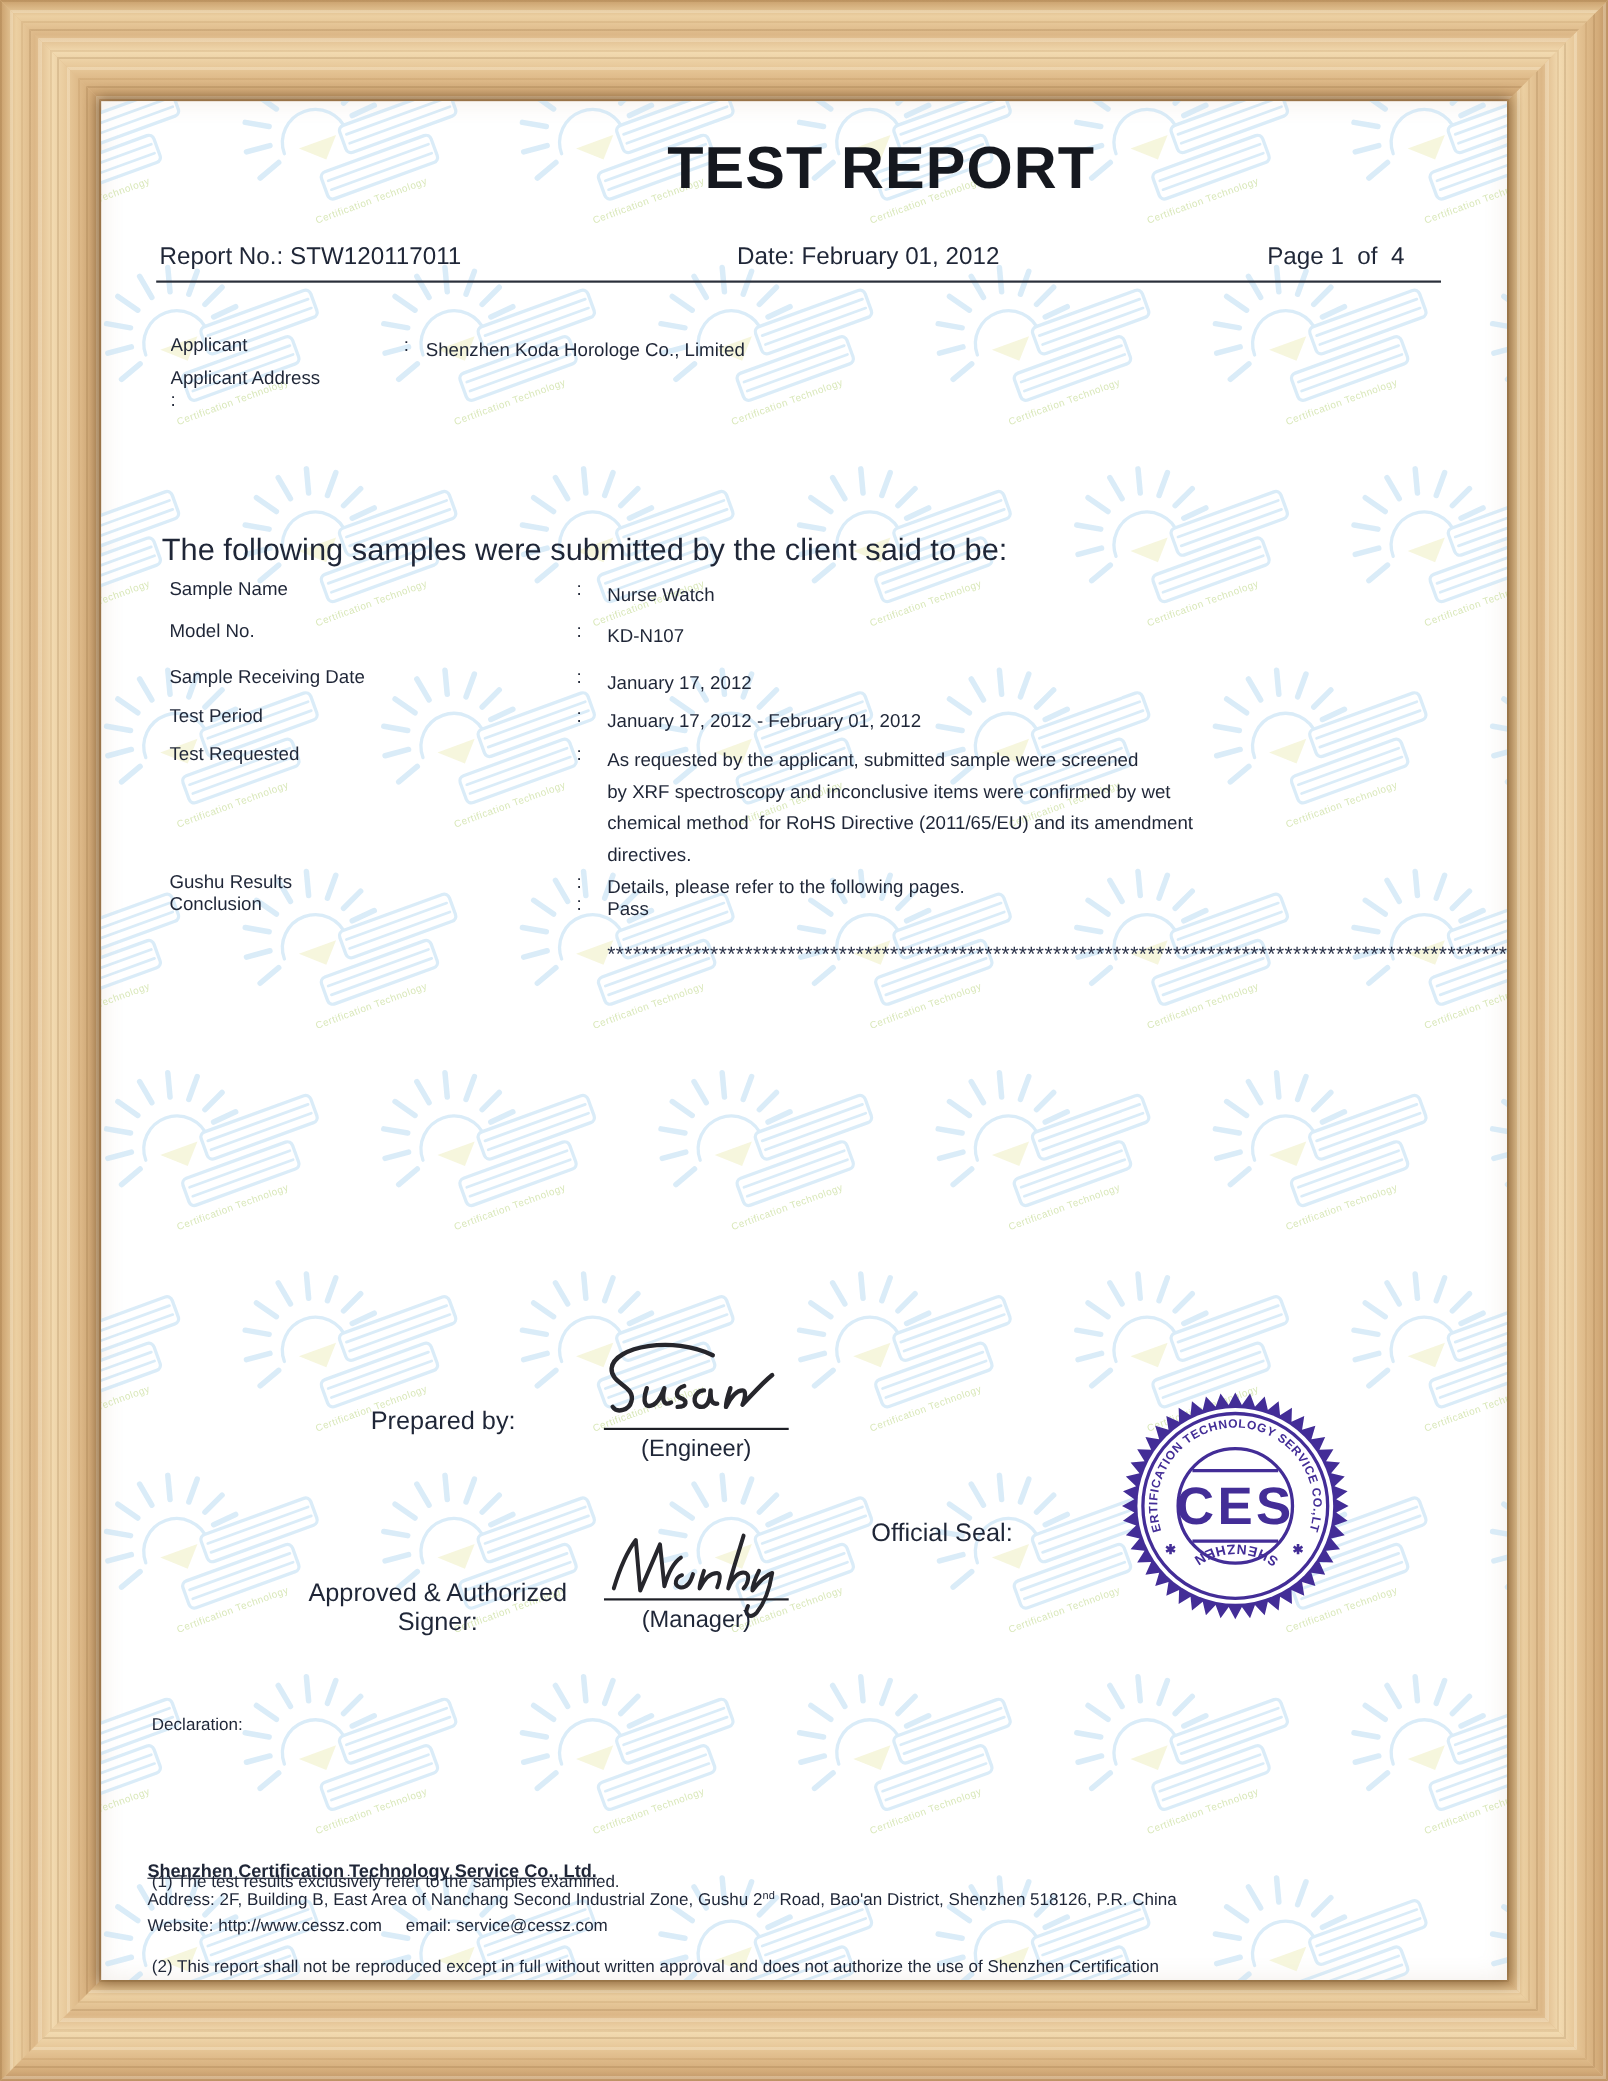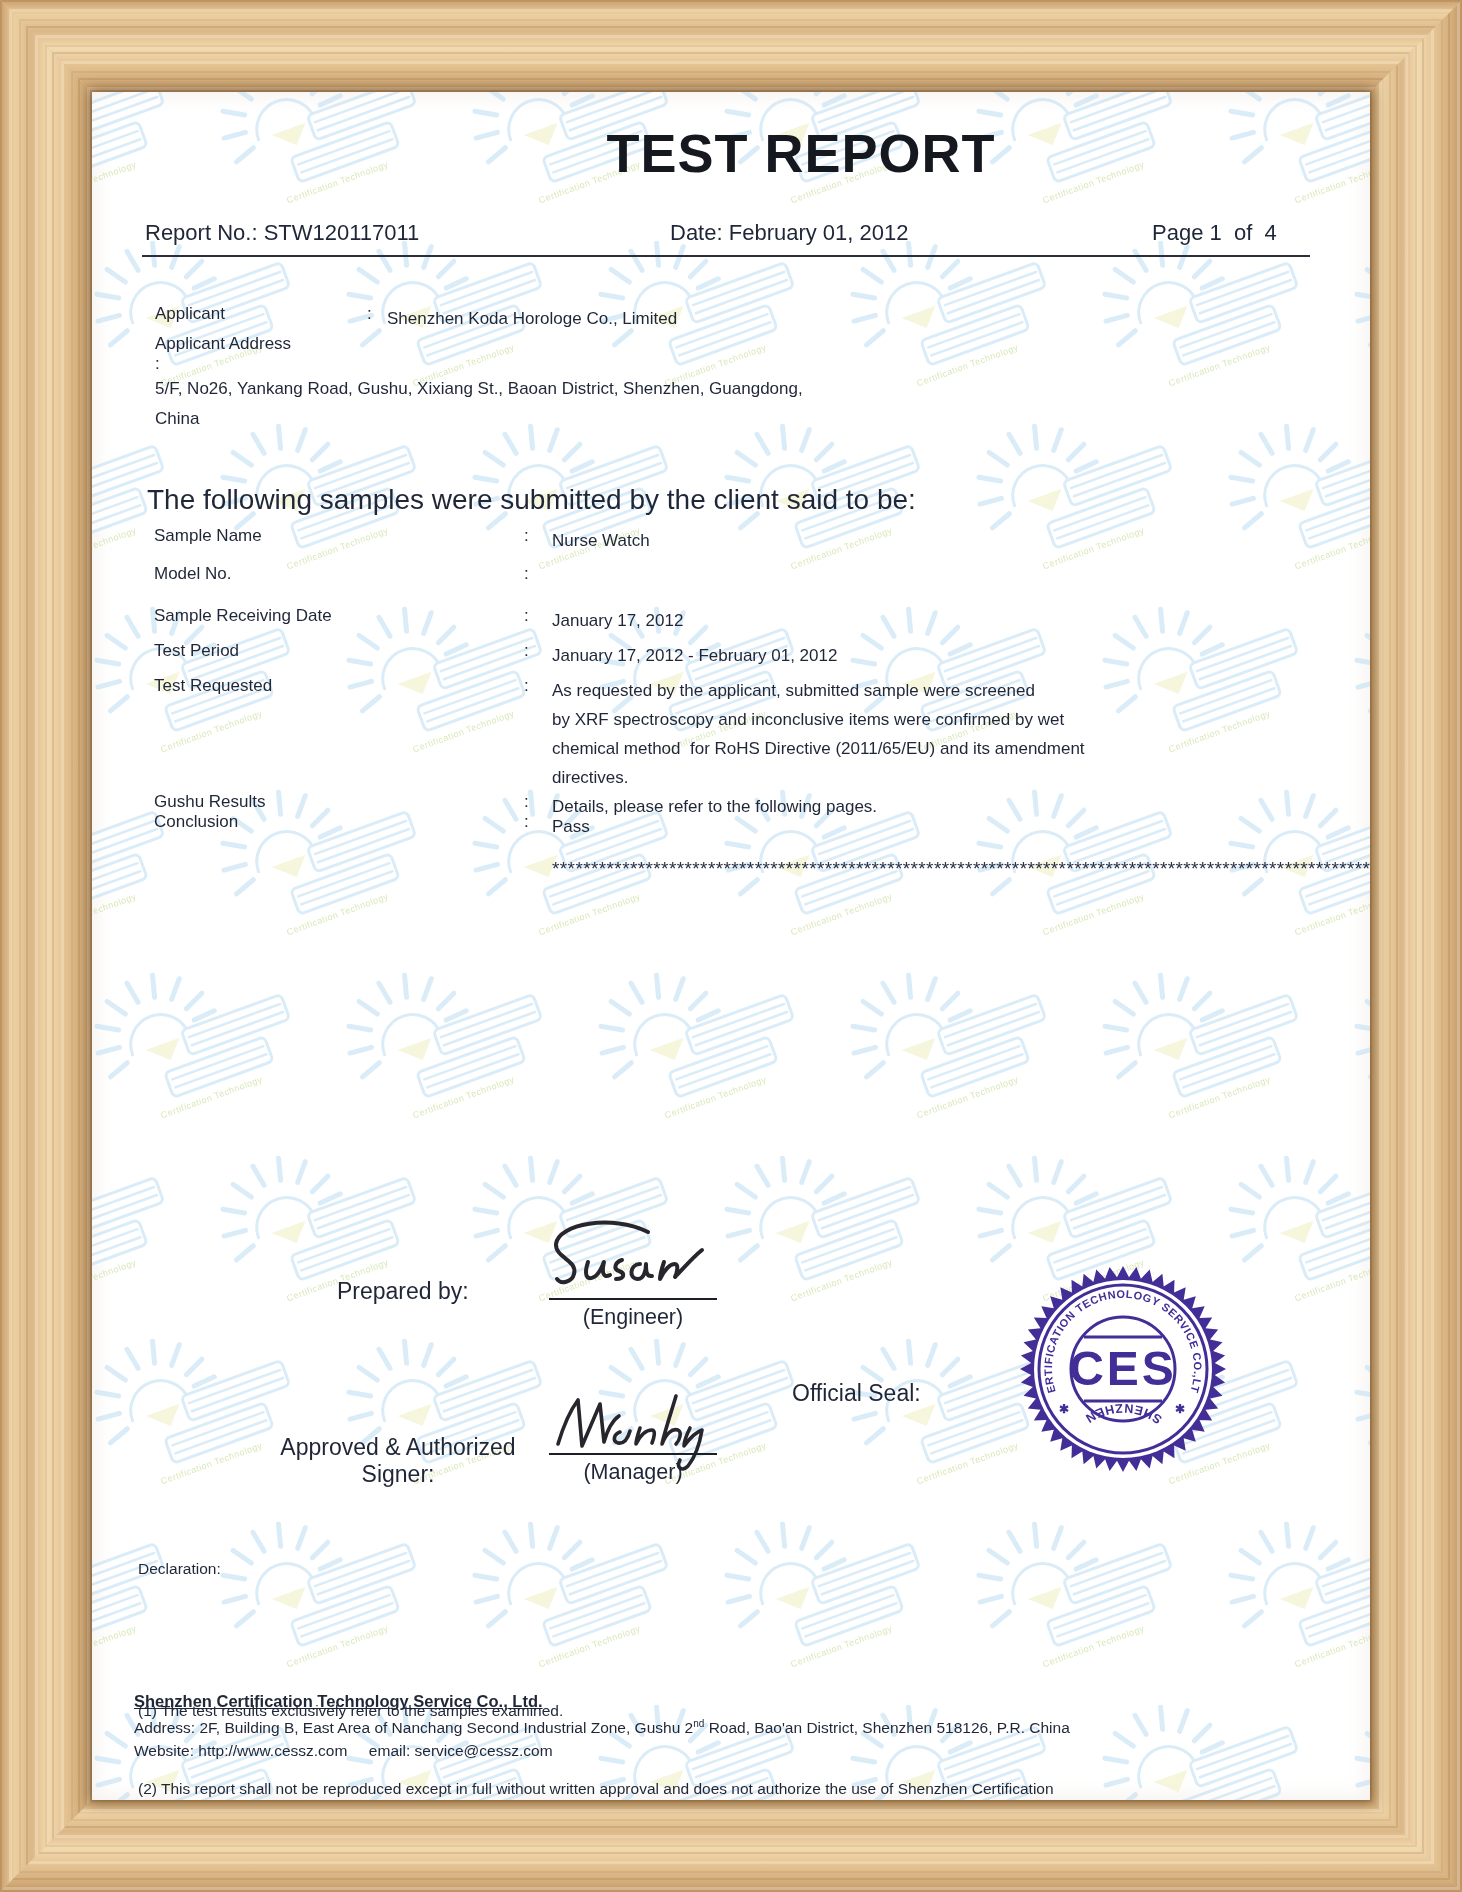--- a/index.html
+++ b/index.html
@@ -189,33 +189,33 @@
     <div class="abs hdr-line"></div>
 
     <div class="row app-row" style="top:212px;">
       <span class="lab">Applicant</span>
       <span class="col">:</span>
       <span class="val">Shenzhen Koda Horologe Co., Limited</span>
     </div>
     <div class="row app-row" style="top:242px;flex-direction:column;">
       <span class="lab">Applicant Address</span>
       <span class="col">:</span>
-      <span class="val"><span>5/F, No26, Yankang Road, Gushu, Xixiang St., Baoan District, Shenzhen, Guangdong,</span><br><span>China</span></span>
     </div>
 
     <div class="blk intro">The following samples were submitted by the client said to be:</div>
 
     <div class="row s-row" style="top:434px;">
       <span class="lab">Sample Name</span>
       <span class="col">:</span>
       <span class="val">Nurse Watch</span>
     </div>
     <div class="row s-row" style="top:472px;">
       <span class="lab">Model No.</span>
       <span class="col">:</span>
+      <span class="val">KD-N107</span>
     </div>
     <div class="row s-row" style="top:514px;">
       <span class="lab">Sample Receiving Date</span>
       <span class="col">:</span>
       <span class="val">January 17, 2012</span>
     </div>
     <div class="row s-row" style="top:549px;">
       <span class="lab">Test Period</span>
       <span class="col">:</span>
       <span class="val">January 17, 2012 - February 01, 2012</span>

